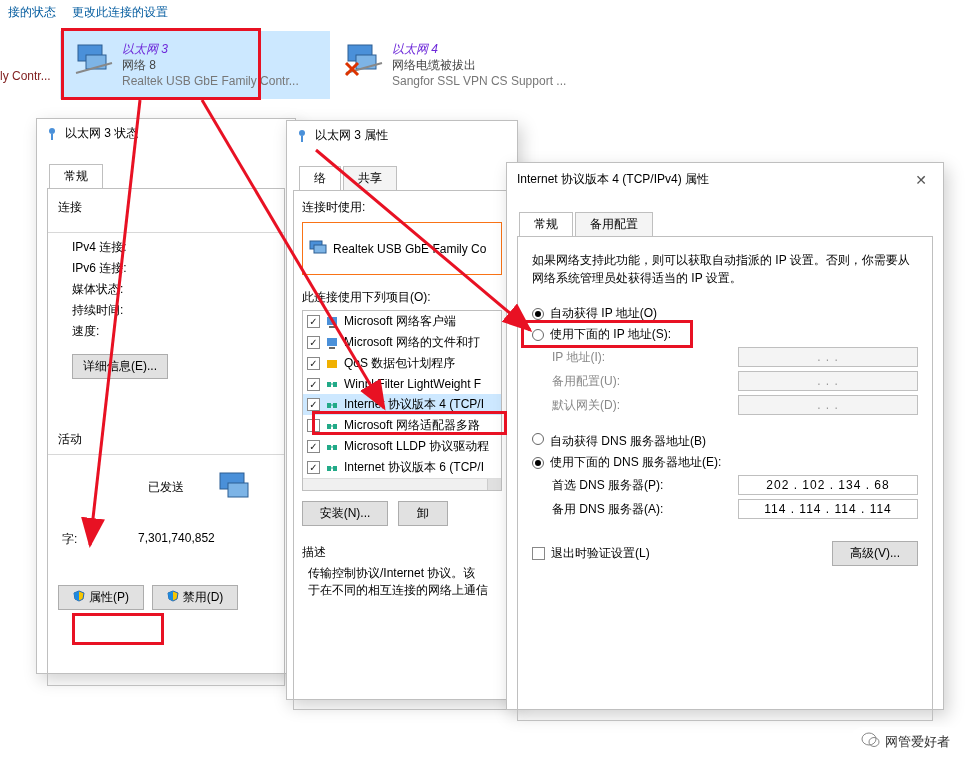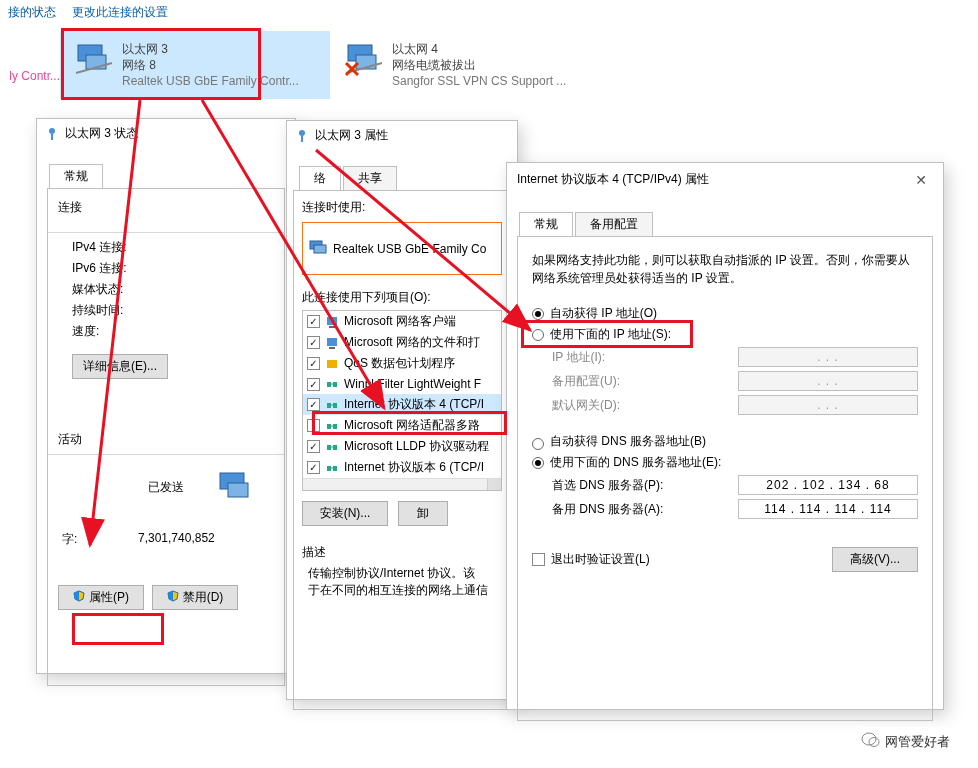--- a/index.html
+++ b/index.html
@@ -4,21 +4,21 @@
 <style>
   * { box-sizing: border-box; font-family: "Microsoft YaHei", "Segoe UI", Tahoma, sans-serif; }
   body { margin:0; padding:0; width:978px; height:768px; background:#fff; font-size:12px; color:#000; position:relative; overflow:hidden; }
   .topmenu { padding:4px 8px; color:#005a9e; font-size:12px; display:flex; gap:16px; }
   .topmenu span { cursor:default; }
   .adapters { display:flex; padding:6px 0 6px 0; }
   .adapter { display:flex; gap:8px; padding:10px 14px; width:270px; align-items:flex-start;}
   .adapter.sel { background:#cce8ff; }
   .adapter .nic-icon { width:40px; height:36px; }
   .adapter .lines { line-height:16px; font-size:12px; }
-  .adapter .l1 { color:#404040; }
+  .adapter .l1 { color:#6d28d9;font-style:italic; }
   .adapter .l2 { color:#444; }
   .adapter .l3 { color:#777; }
   .redbox { position:absolute; border:3px solid #e81123; pointer-events:none; }
   .arrow { position:absolute; pointer-events:none; }
   .dialog { position:absolute; background:#fff; border:1px solid #bfbfbf; box-shadow:4px 6px 16px rgba(0,0,0,0.18); }
   .dlg-title { display:flex; align-items:center; padding:6px 8px; font-size:12px; gap:6px; }
   .dlg-title .cls { margin-left:auto; font-size:14px; color:#555; padding:0 6px; }
   .tabhdr { display:flex; gap:2px; padding-left:12px; margin-top:16px;}
   .tab { padding:3px 14px; border:1px solid #bfbfbf; border-bottom:none; background:#fff; font-size:12px;}
   .tab.inactive { background:#f4f4f4; }
@@ -43,21 +43,21 @@
 </style>
 </head>
 <body>
 
 <div class="topmenu">
   <span>接的状态</span>
   <span>更改此连接的设置</span>
 </div>
 
 <div style="display:flex;">
-  <div style="width:60px; padding-top:44px; font-size:12px; color:#ec4899;text-align:right;">ly Contr...</div>
+  <div style="width:60px; padding-top:44px; font-size:12px; color:#7f1d1d;">ly Contr...</div>
   <div class="adapters">
     <div class="adapter sel">
       <span class="nic-icon">
         <svg width="40" height="36">
             <rect x="4" y="4" width="24" height="16" fill="#4a90d9" stroke="#2c5e93"></rect>
             <rect x="12" y="14" width="20" height="14" fill="#7db4e6" stroke="#2c5e93"></rect>
             <line x1="2" y1="32" x2="38" y2="22" stroke="#888" stroke-width="2"></line>
           </svg>
       </span>
       <div class="lines">
@@ -304,41 +304,41 @@
             <span class="ipin disabled">  .        .        .  </span>
           </div>
         <div class="kvrow">
             <span class="lbl disabled">默认网关(D):</span>
             <span class="ipin disabled">  .        .        .  </span>
           </div>
       </div>
     </div>
 
     <div style="margin-top:18px;">
-      <div style="display:flex;align-items:flex-end;margin:0 0;">
+      <div style="display:flex;align-items:flex-start;margin:0 0;">
           <span class="radio"></span>
           <span>自动获得 DNS 服务器地址(B)</span>
         </div>
       <div style="display:flex;align-items:center;margin:4px 0;">
           <span class="radio on"></span>
           <span>使用下面的 DNS 服务器地址(E):</span>
         </div>
       <div style="padding-left:20px;">
         <div class="kvrow">
             <span class="lbl">首选 DNS 服务器(P):</span>
             <span class="ipin">202 . 102 . 134 .  68</span>
           </div>
         <div class="kvrow">
             <span class="lbl">备用 DNS 服务器(A):</span>
             <span class="ipin">114 . 114 . 114 . 114</span>
           </div>
       </div>
     </div>
 
-    <div style="display:flex;align-items:center;justify-content:space-between;margin-top:28px;">
+    <div style="display:flex;align-items:center;justify-content:space-between;margin-top:22px;">
       <div style="display:flex;align-items:center;gap:6px;">
         <span class="chk"></span>
         <span>退出时验证设置(L)</span>
       </div>
       <span class="winbtn">高级(V)...</span>
     </div>
   </div>
 </div>
 
 <div class="redbox" style="left:61px; top:28px; width:200px; height:72px;"></div>

